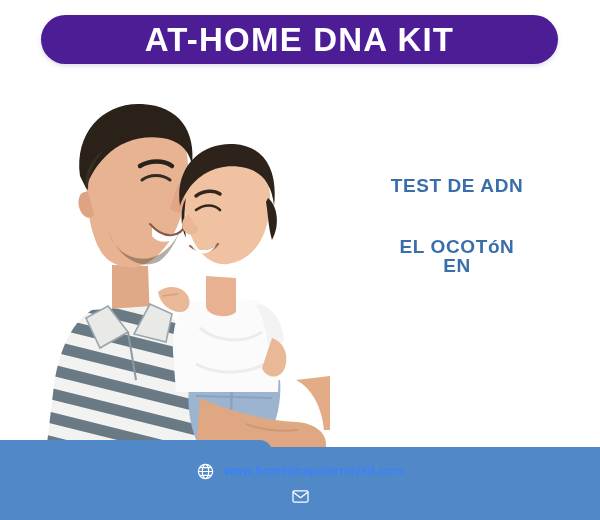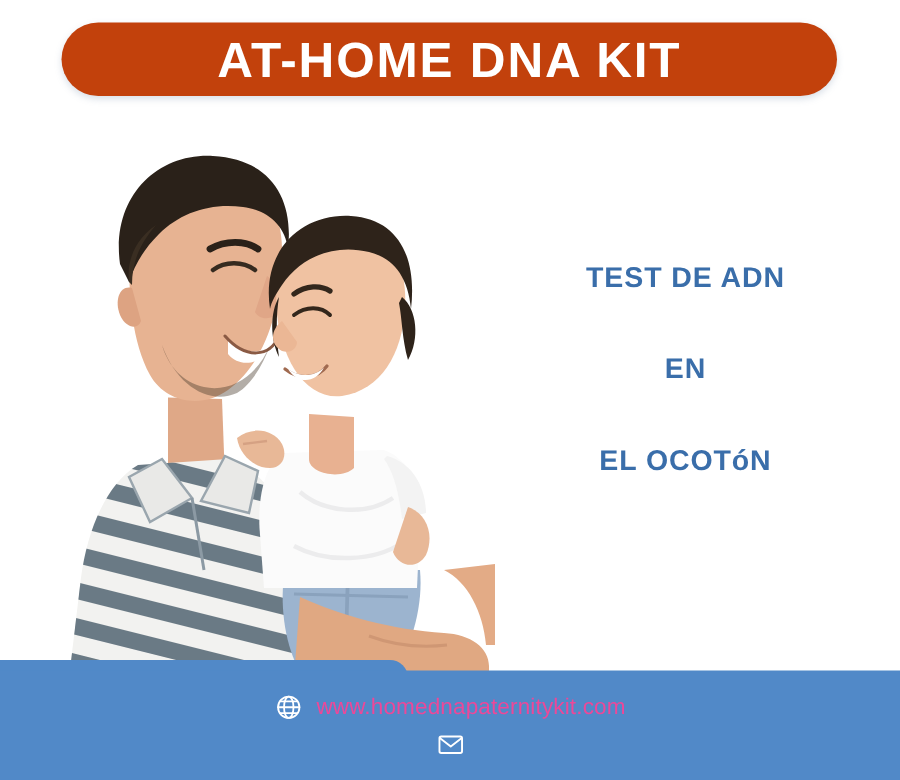--- a/index.html
+++ b/index.html
@@ -21,21 +21,21 @@
     overflow: hidden;
   }
 
   
   .header-pill {
     position: absolute;
     left: 41px;
     top: 15px;
     width: 517px;
     height: 49px;
-    background: #c2410c;
+    background: #4c1d95;
     border-radius: 29px;
     box-shadow: 0 2px 5px rgba(120,140,170,0.28);
     display: flex;
     align-items: center;
     justify-content: center;
   }
   .header-title {
     color: #ffffff;
     font-size: 33px;
     font-weight: bold;
@@ -109,25 +109,26 @@
     align-items: center;
     justify-content: center;
   }
   .f-item {
     display: flex;
     align-items: center;
     gap: 9px;
   }
   .f-item + .f-item { margin-left: 28px; }
   .f-text {
-    color: #ec4899;
-    font-size: 15px;
+    color: #3b82f6;
+    font-size: 12px;
     letter-spacing: 0.1px;
     white-space: nowrap;
     line-height: 1;
+    font-weight: bold;
   }
   .f-icon {
     width: 19px;
     height: 19px;
     display: inline-flex;
     align-items: center;
     justify-content: center;
     flex: 0 0 auto;
   }
   .f-icon svg { display: block; }
@@ -235,22 +236,22 @@
 
       <path d="M200 318 C226 330 262 340 296 342 C314 343 326 352 326 364 L326 372 L196 372 Z" fill="#e0a882"></path>
       <path d="M246 344 C262 350 280 352 298 350" stroke="#cf9774" stroke-width="2" fill="none"></path>
 
       <path d="M296 300 C312 308 322 328 324 350 L330 350 L330 296 Z" fill="#e3ab86"></path>
     </svg>
   </div>
 
   <div class="text-block">
     <div class="text-line l1">TEST DE ADN</div>
+    <div class="text-line l3">EL OCOTóN</div>
     <div class="text-line l2">EN</div>
-    <div class="text-line l3">EL OCOTóN</div>
   </div>
 
   <div class="footer-notch"></div>
 
   <div class="footer"></div>
 
   <div class="footer-rows">
 
     <div class="footer-row">
       <div class="f-item">

